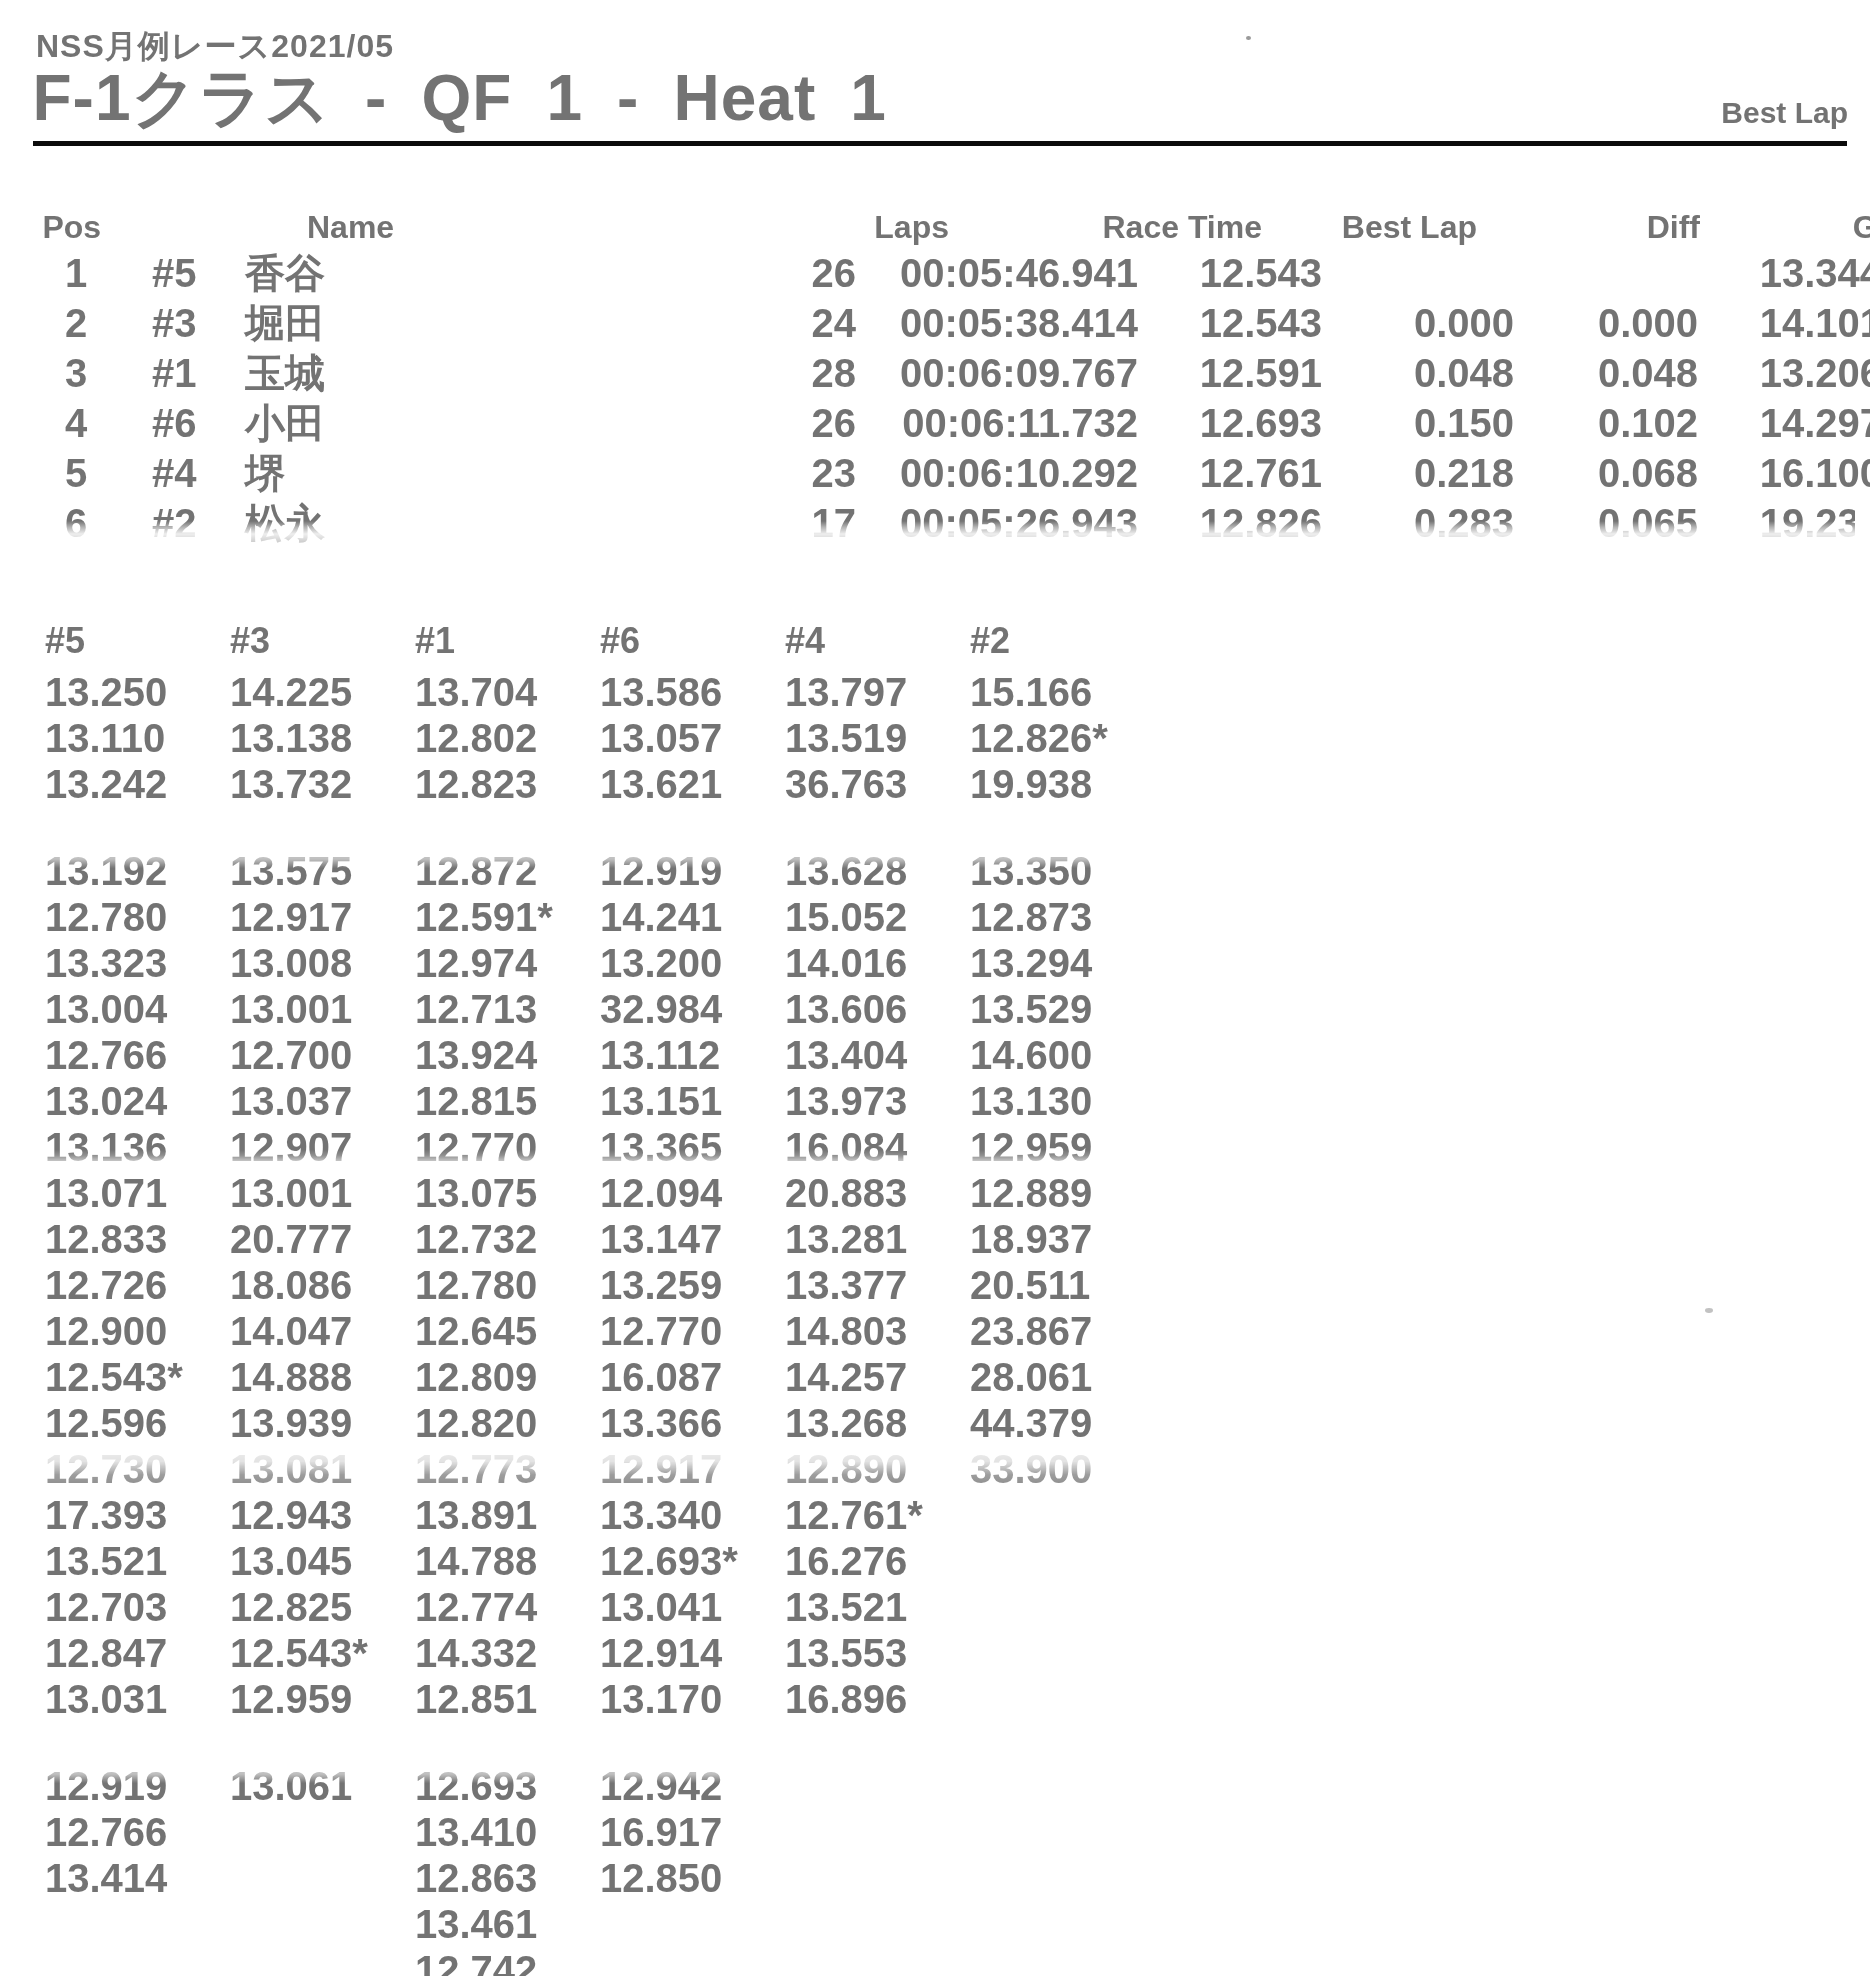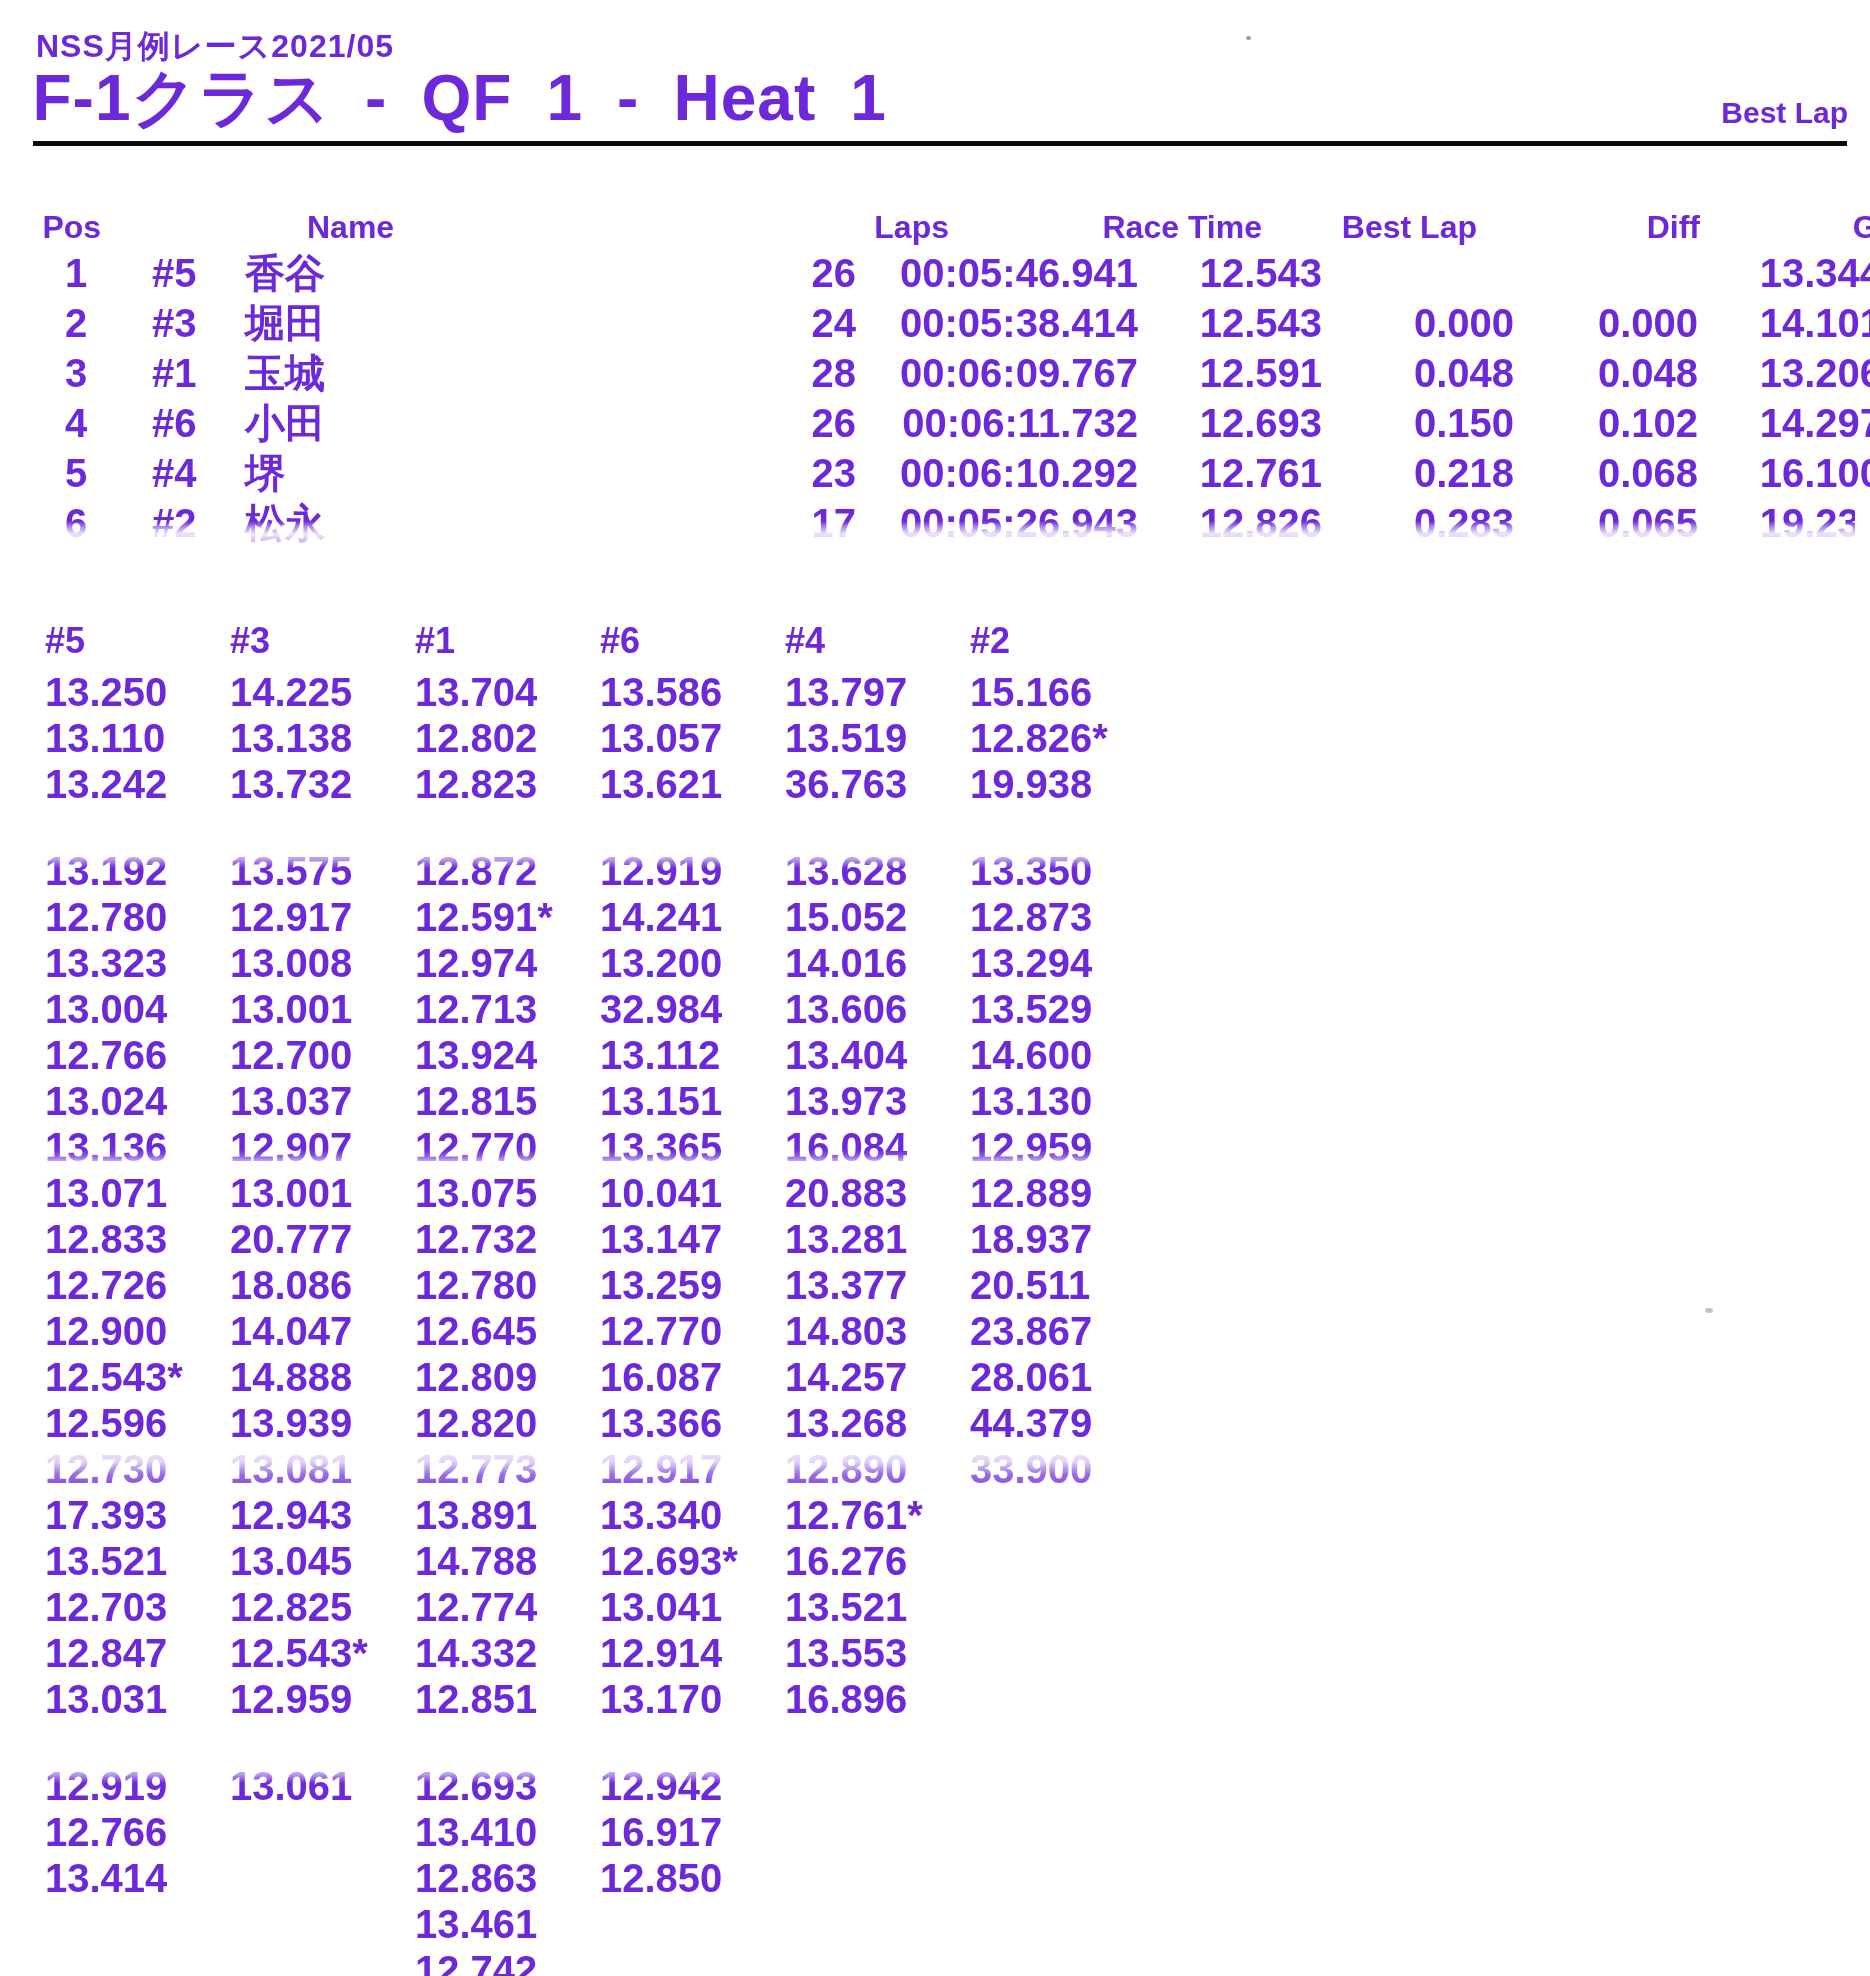--- a/index.html
+++ b/index.html
@@ -2,21 +2,21 @@
 <html><head>
 <meta charset="utf-8">
 <style>
   html,body{margin:0;padding:0;background:#e8e8e8;}
   .page{
     position:relative;
     width:1871px;height:1977px;
     background:#ffffff;
     overflow:hidden;
     font-family:"Liberation Sans", sans-serif;
-    color:#6d28d9;
+    color:#737373;
     -webkit-font-smoothing:antialiased;
   }
   
   .event-title{
     position:absolute;left:36px;top:25px;
     font-size:32px;font-weight:700;letter-spacing:1px;
     white-space:nowrap;
   }
   .main-title{
     position:absolute;left:32.5px;top:55px;
@@ -265,21 +265,21 @@
           <div>12.907</div>
           <div>12.770</div>
           <div>13.365</div>
           <div>16.084</div>
           <div>12.959</div>
         </div>
         <div class="l-row">
           <div>13.071</div>
           <div>13.001</div>
           <div>13.075</div>
-          <div>10.041</div>
+          <div>12.094</div>
           <div>20.883</div>
           <div>12.889</div>
         </div>
         <div class="l-row">
           <div>12.833</div>
           <div>20.777</div>
           <div>12.732</div>
           <div>13.147</div>
           <div>13.281</div>
           <div>18.937</div>

